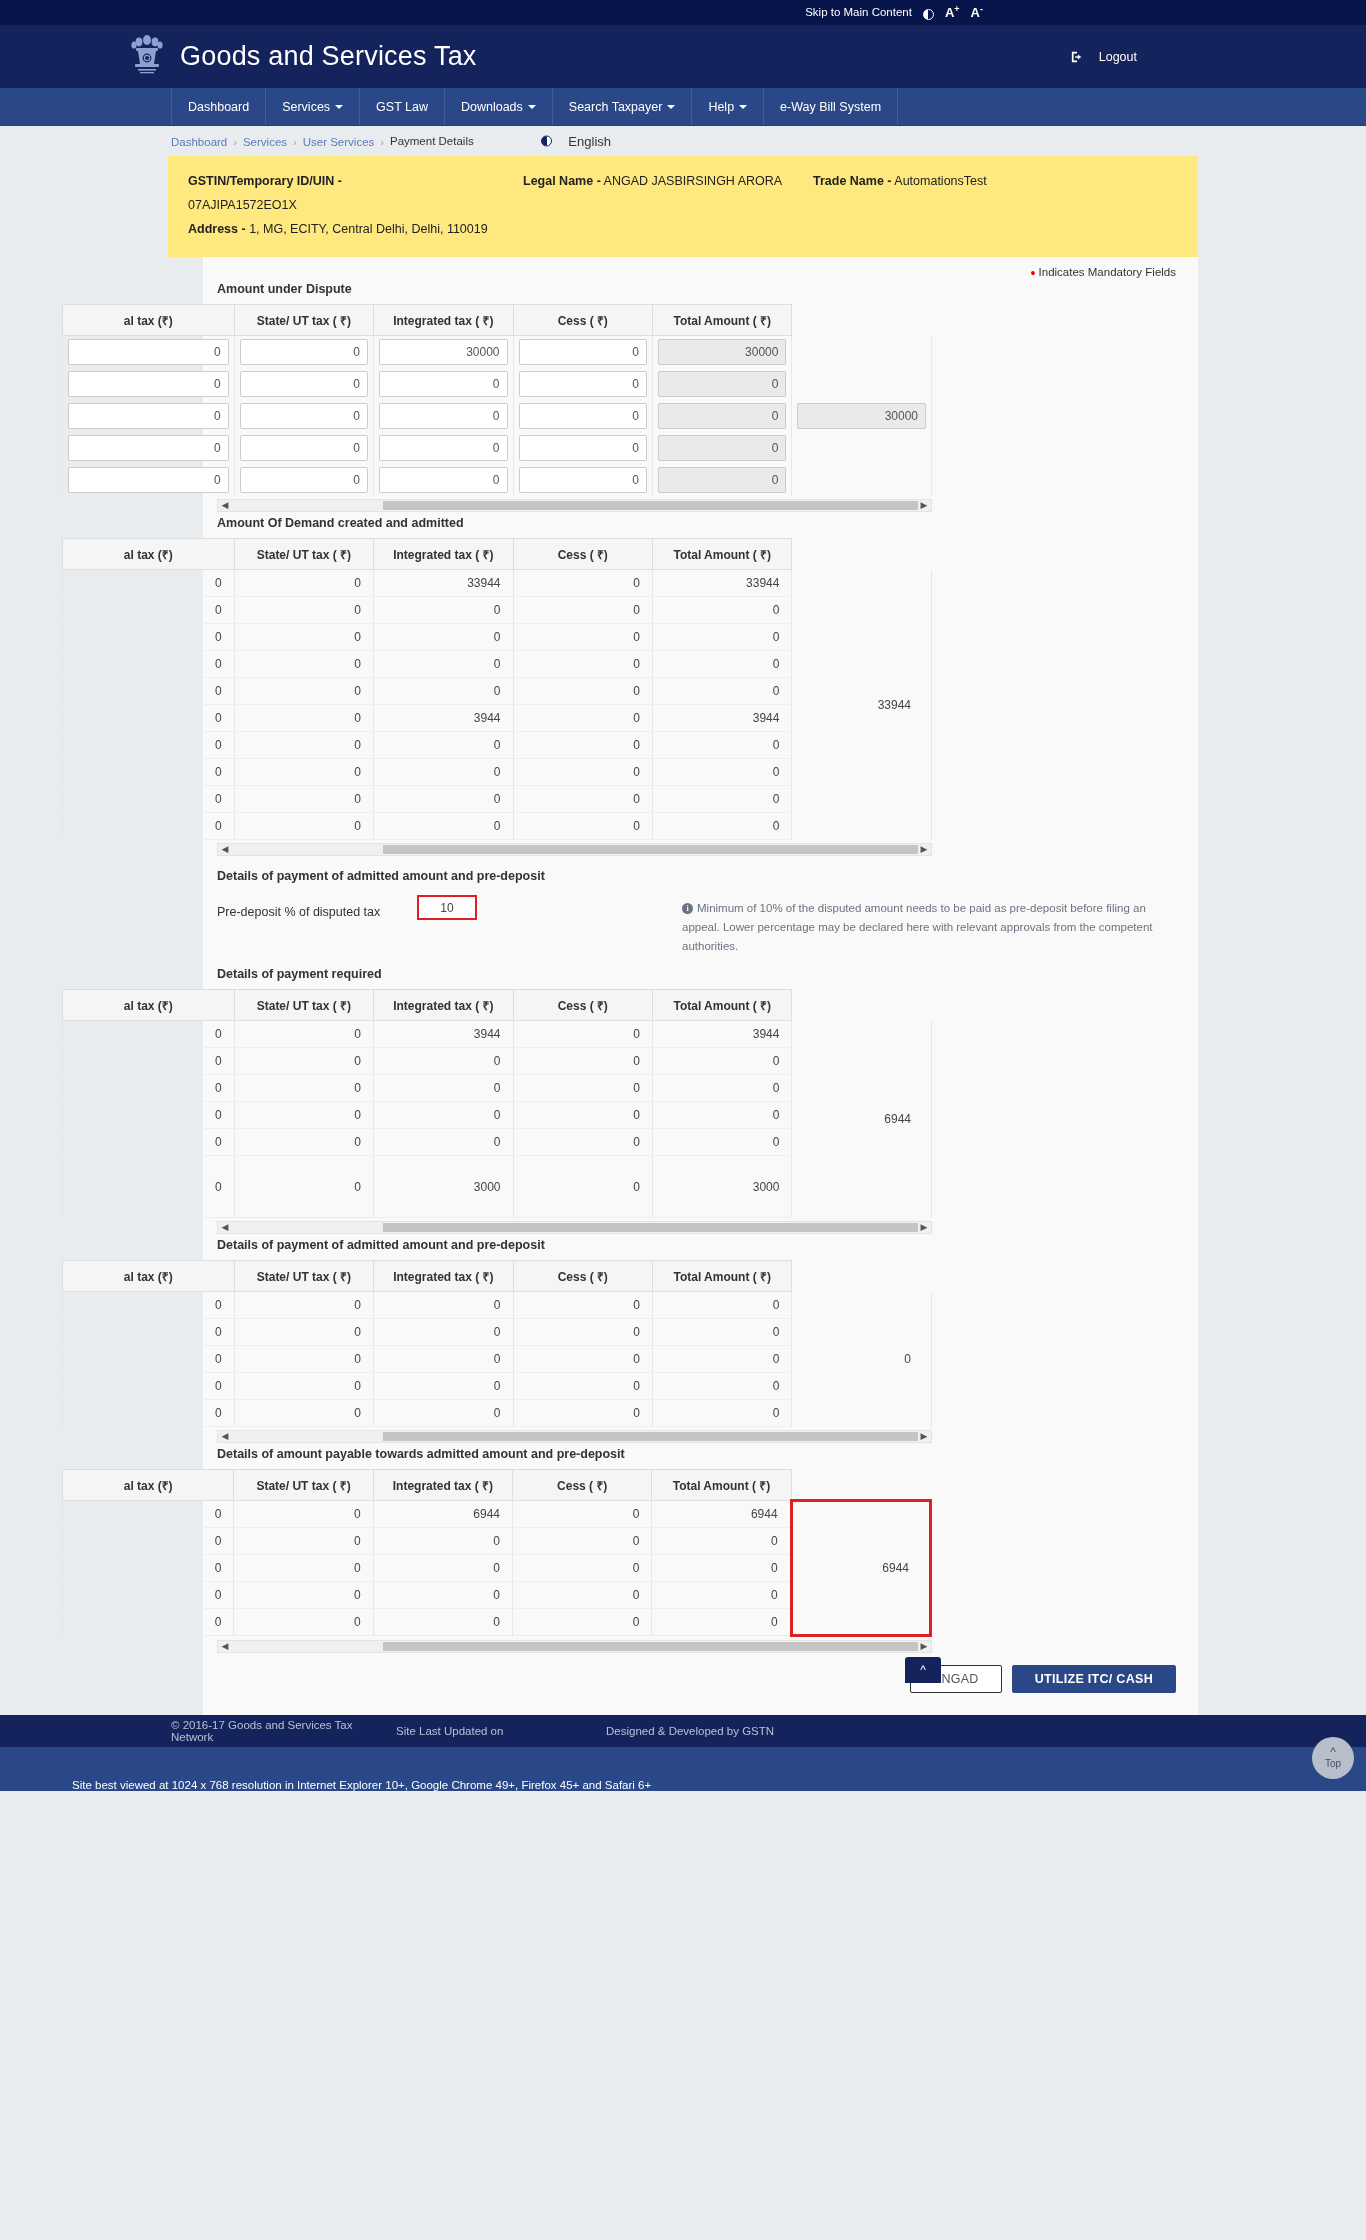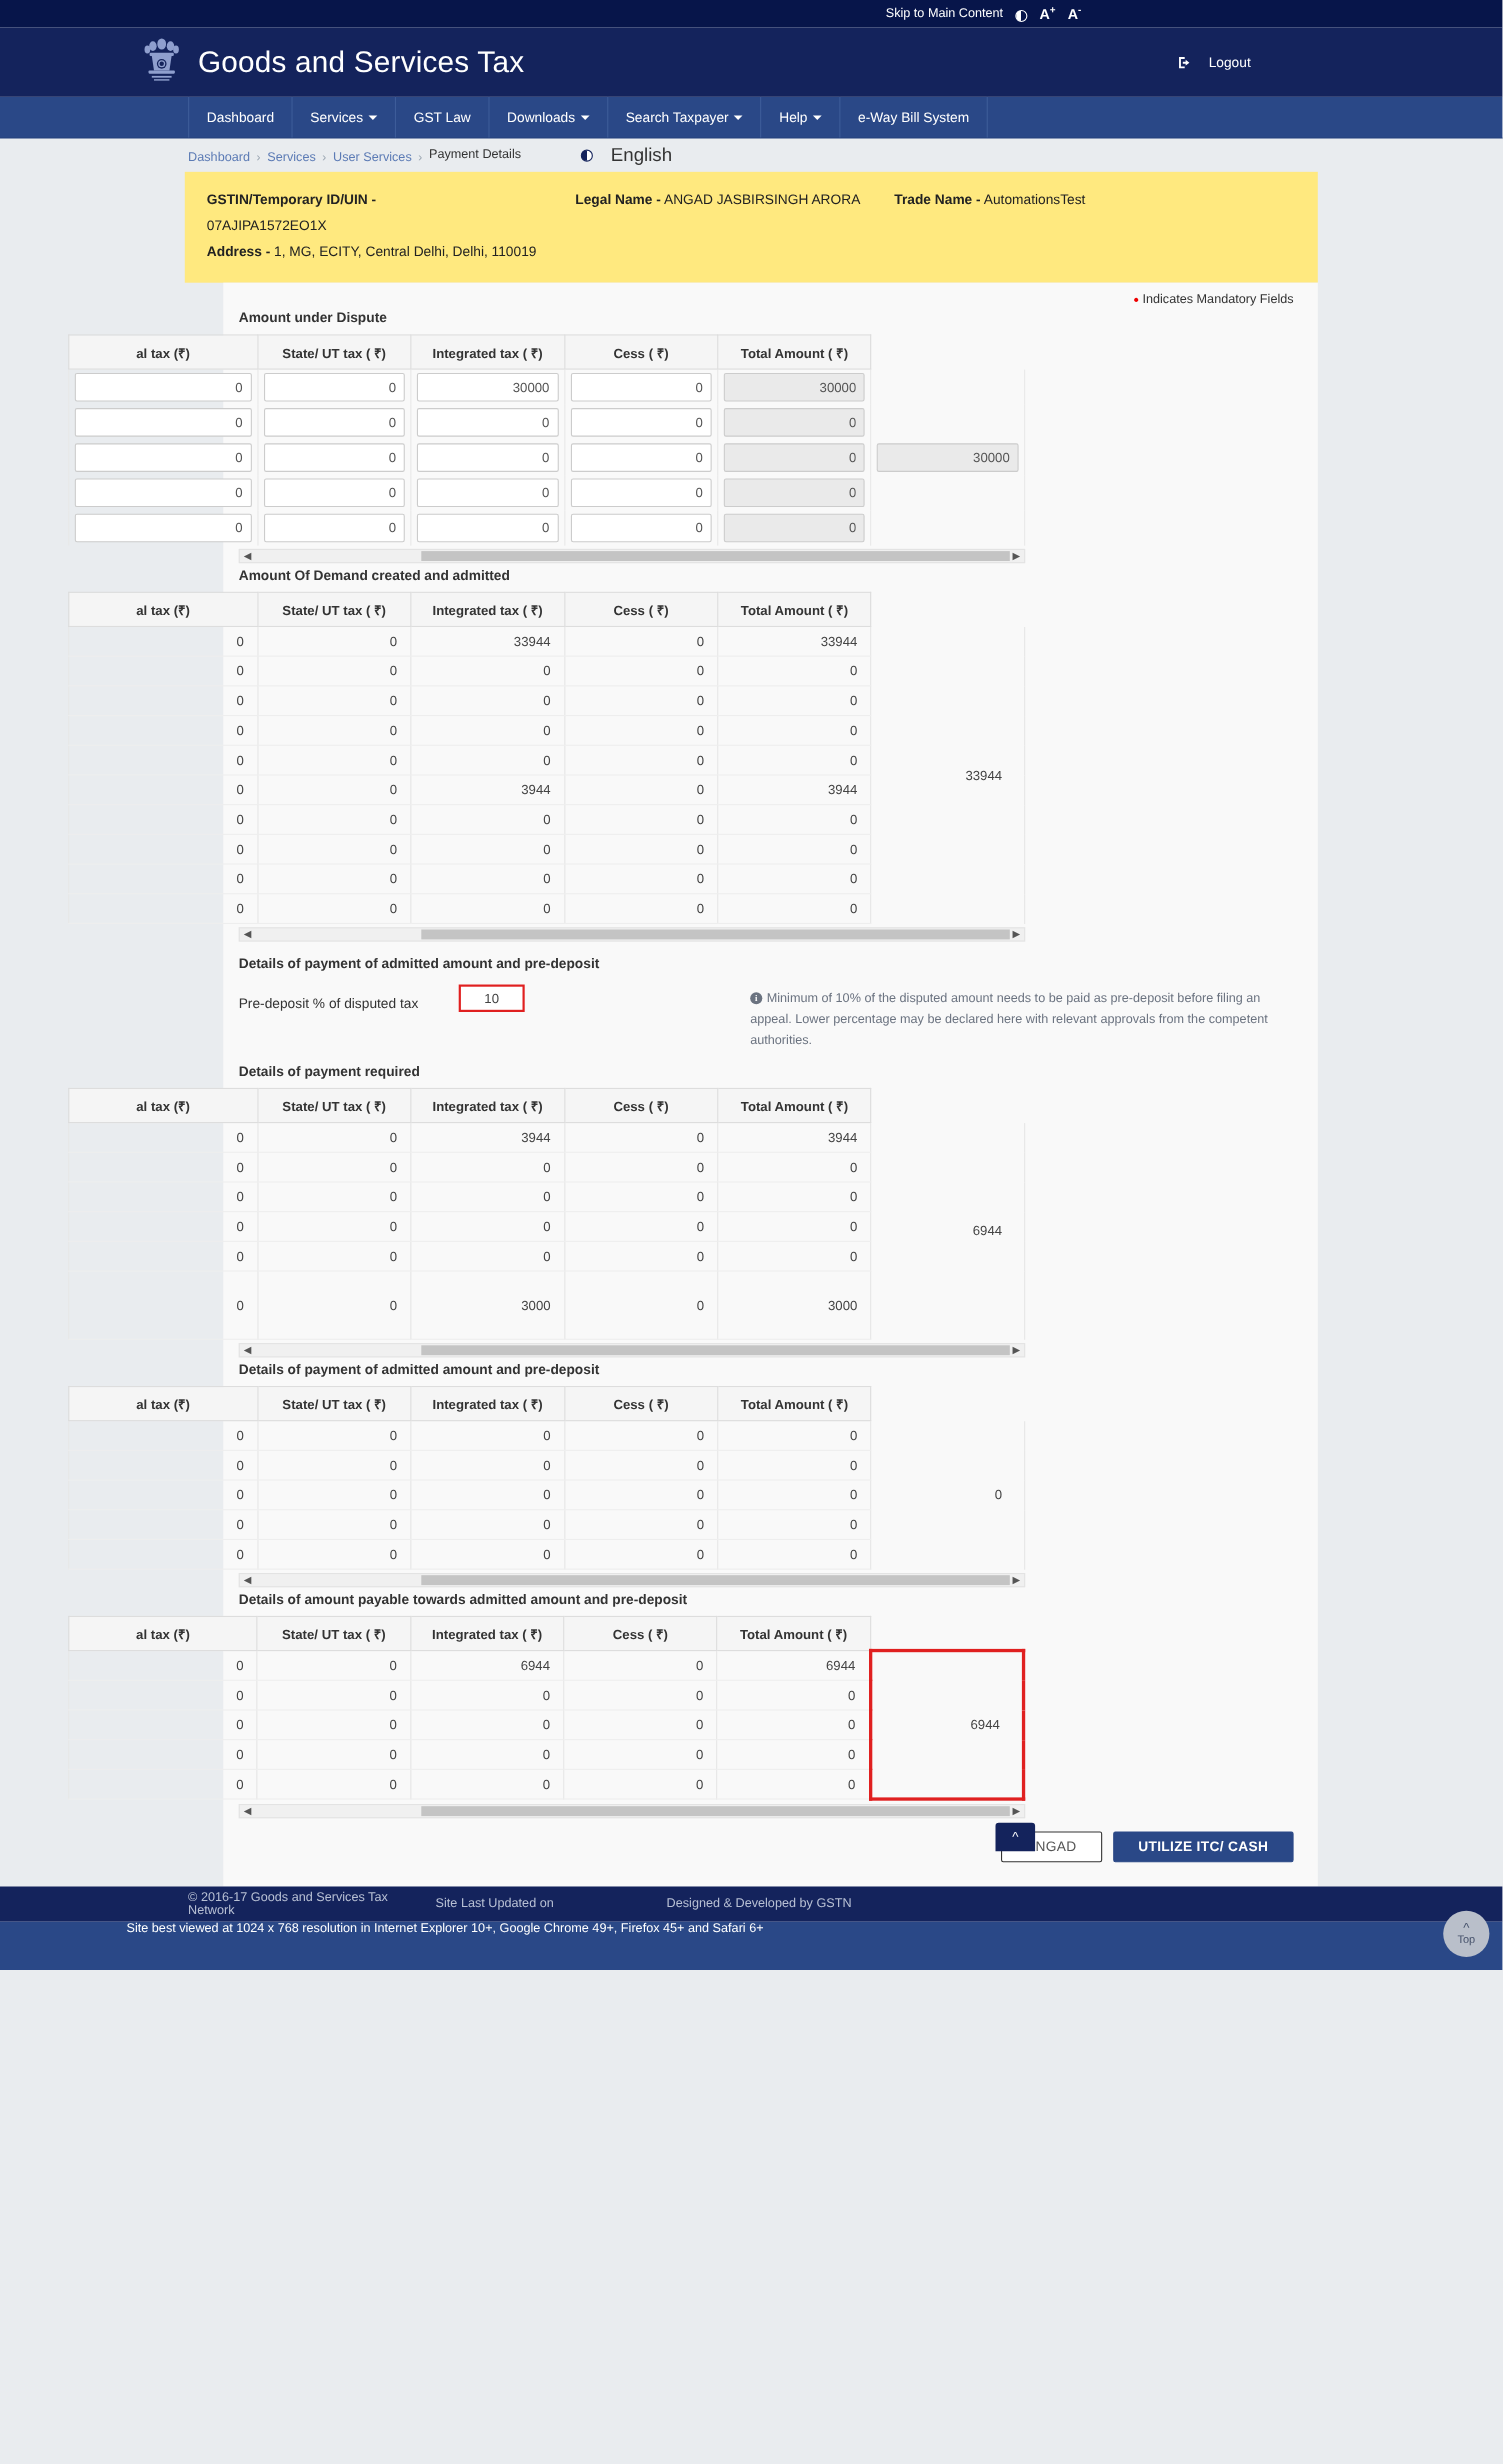--- a/index.html
+++ b/index.html
@@ -73,21 +73,21 @@
   
   .crumbrow {
     height:30px; display:flex; align-items:center;
     padding:0 0 0 171px; position:relative; background:#e9ecef;
   }
   .crumbrow a { color:#5c7bb5; font-size:11.5px; text-decoration:none; }
   .crumbrow .sep { color:#9aa5b1; margin:0 6px; font-size:11px; }
   .crumbrow .cur { color:#333; font-size:11.5px; }
   .lang {
     position:absolute; right:755px; top:50%; transform:translateY(-50%);
-    font-size:17px; color:#333; display:flex; align-items:center; gap:16px;
+    font-size:13px; color:#333; display:flex; align-items:center; gap:16px;
   }
   .globe {
     width:11px;height:11px;border-radius:50%;
     background:linear-gradient(90deg,#14235c 0 50%,#fff 50% 100%);
     border:1.3px solid #14235c; display:inline-block;
   }
 
   
   .content { width:1030px; margin-left:168px; }
   .yellowbox {
@@ -201,22 +201,22 @@
                  font-weight:bold; }
 
   
   .footer1 {
     background:#14235c; height:32px; display:flex; align-items:center;
     padding-left:171px; gap:0; color:#b8c0d4; font-size:11.5px;
   }
   .footer1 .f-a { width:225px; }
   .footer1 .f-b { width:210px; }
   .footer2 {
-    background:#2a4887; height:44px; display:flex; align-items:flex-start;
-    padding-left:115px; color:#fff; font-size:11.5px;
+    background:#2a4887; height:44px; display:flex; align-items:flex-end;
+    padding-left:72px; color:#fff; font-size:11.5px;
   }
   .scrolltop {
     position:absolute; right:425px; bottom:108px; width:36px; height:26px;
     background:#14235c; color:#fff; text-align:center; line-height:26px;
     font-size:12px; border-radius:3px 3px 0 0;
   }
   .topbubble {
     position:absolute; right:12px; bottom:12px; width:42px; height:42px;
     border-radius:50%; background:#b9bfca; color:#44506a;
     text-align:center; font-size:10px; line-height:1.05; padding-top:9px;

